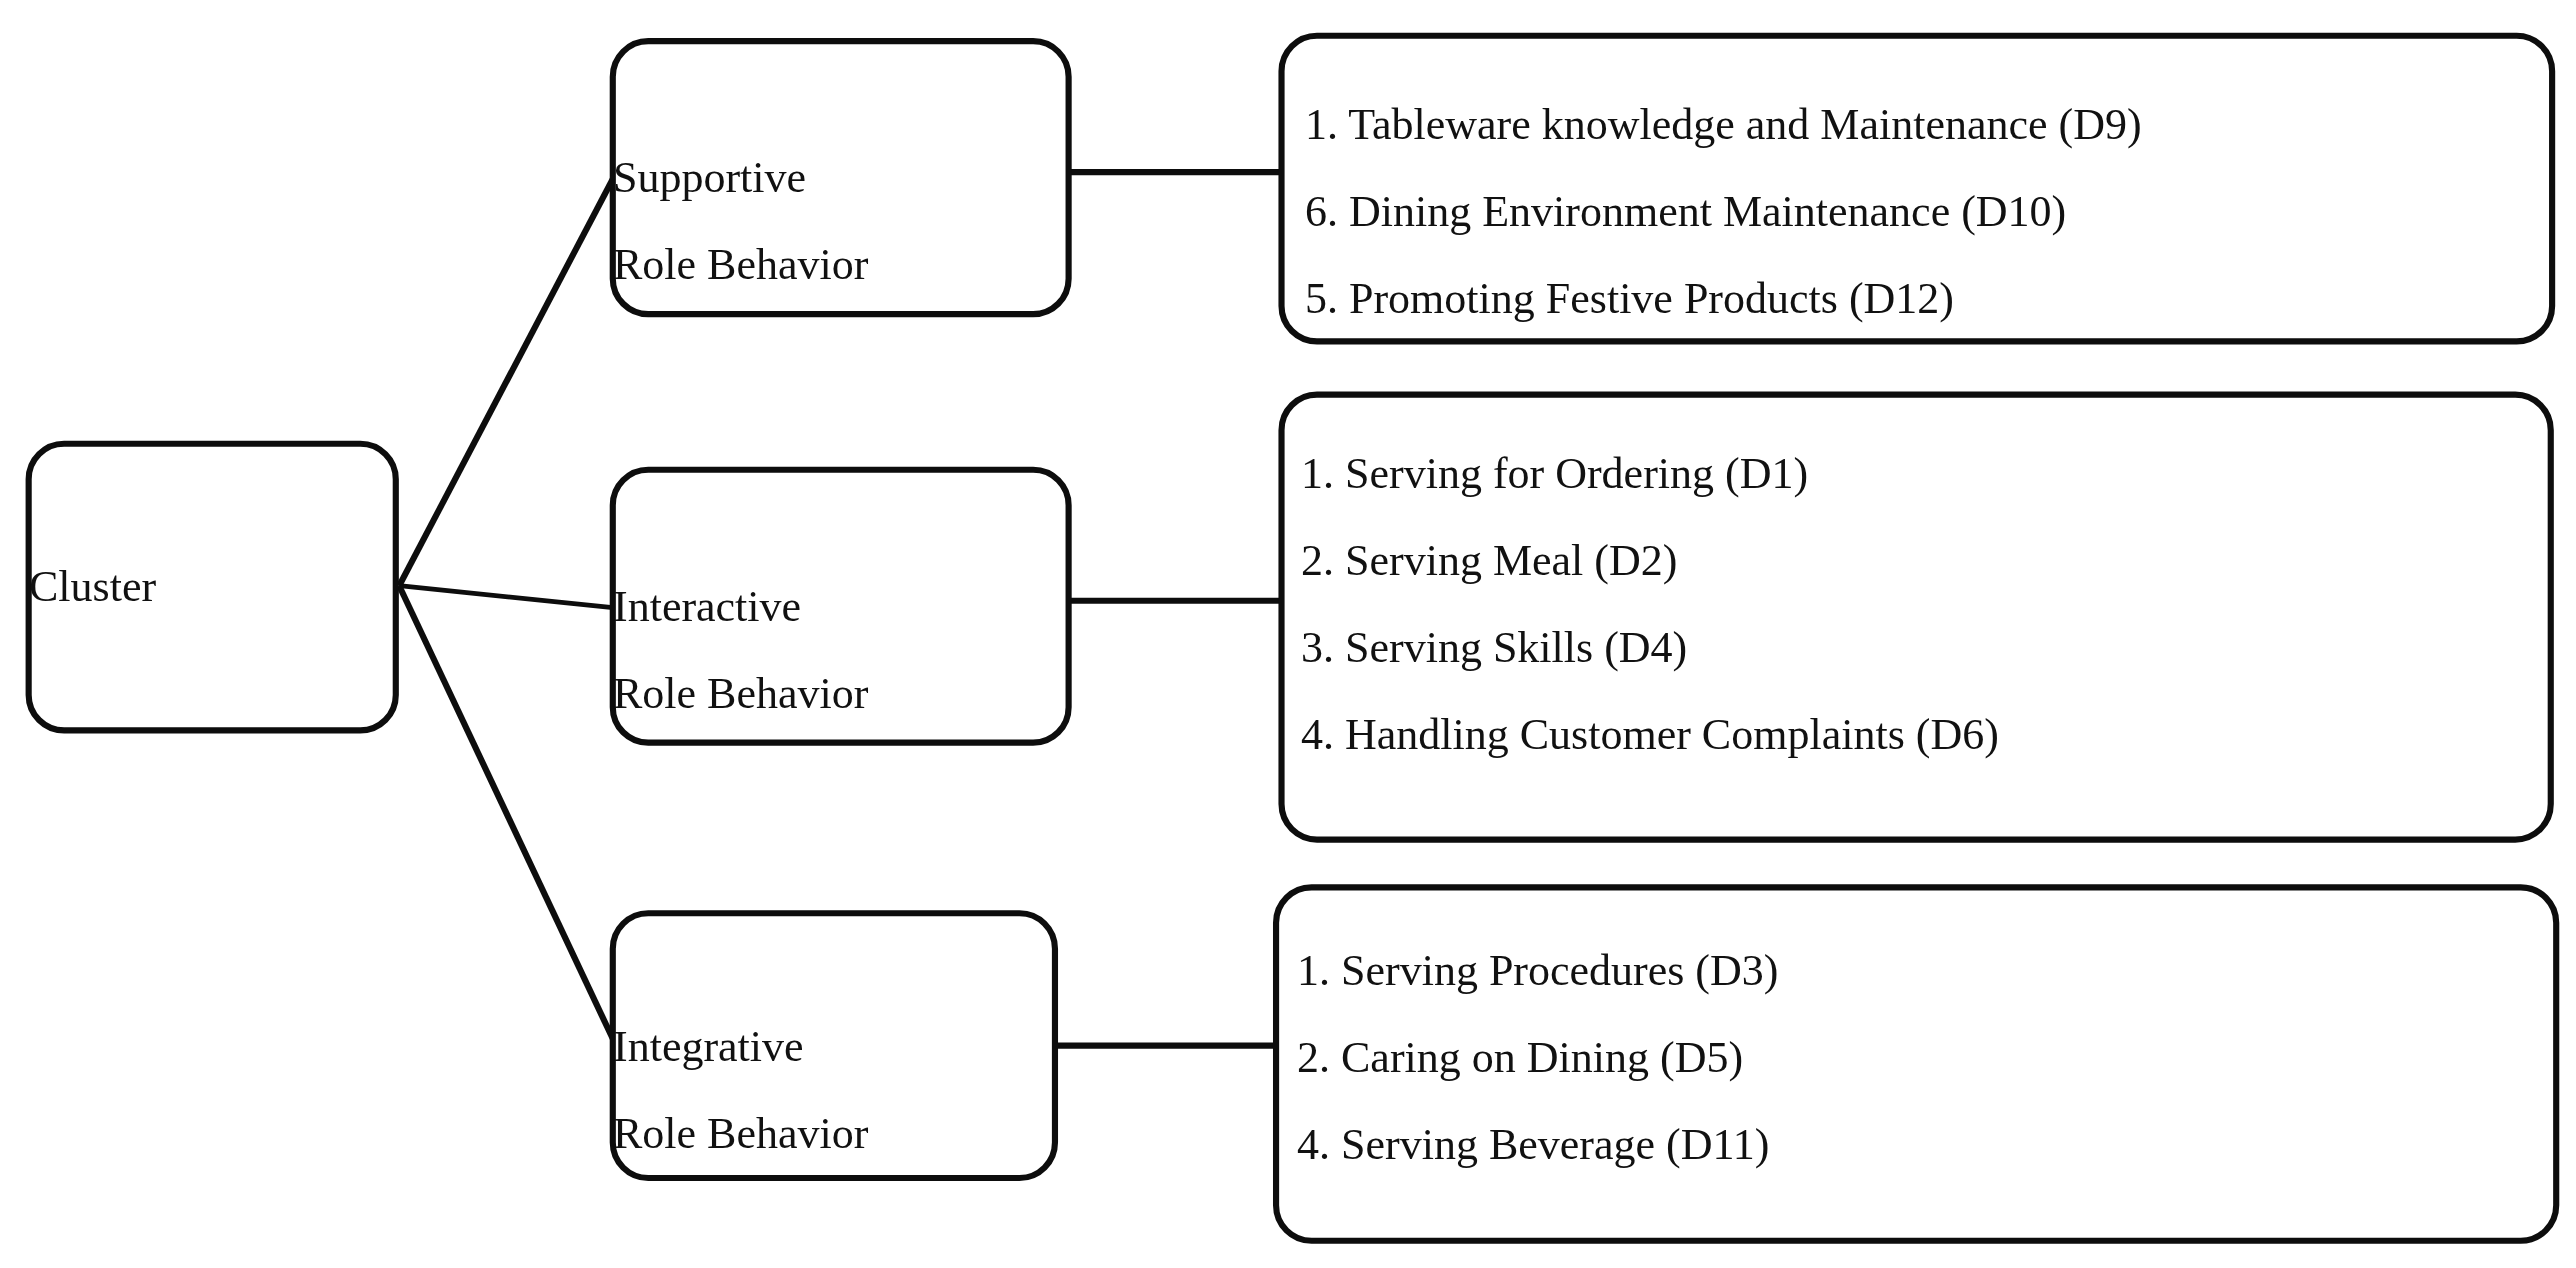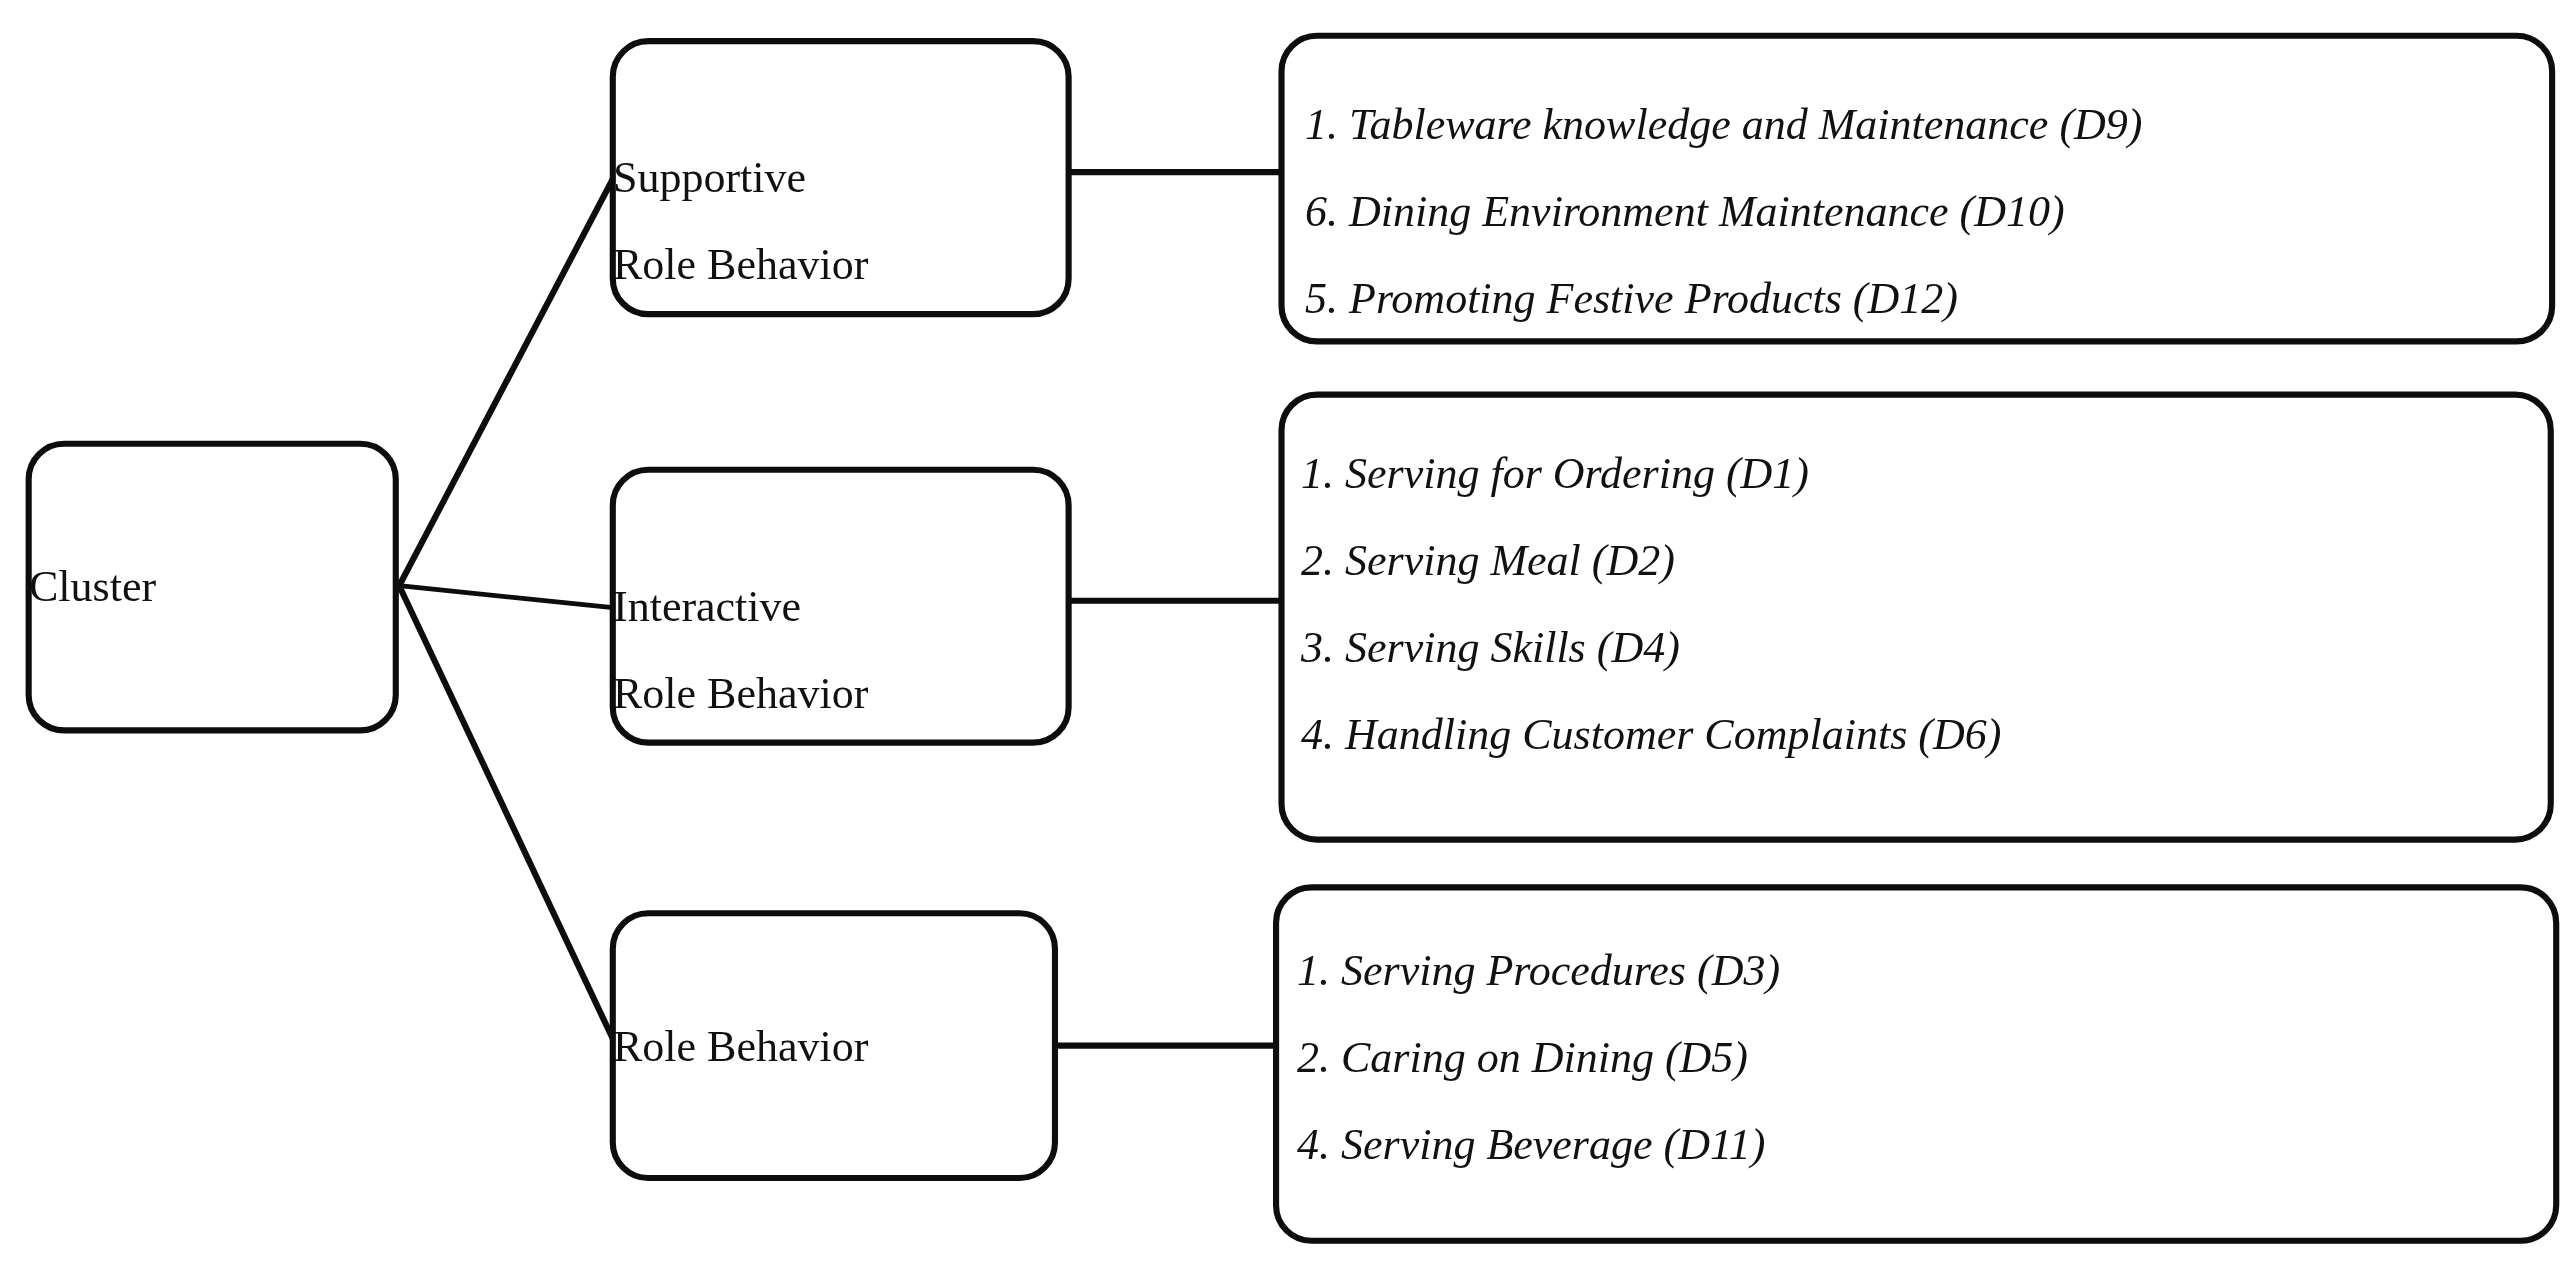--- a/index.html
+++ b/index.html
@@ -53,21 +53,20 @@
     position: absolute;
     color: #111111;
     font-family: "Liberation Serif", "DejaVu Serif", serif;
     font-size: 44px;
     line-height: 87px;
     text-align: left;
     white-space: nowrap;
   }
   .list-text .litem {
     display: block;
-    font-style: italic;
   }
 </style>
 </head>
 <body>
 
 <div id="stage">
 
   <svg id="diagram" viewBox="0 0 3775 1859">
 
     <line class="edge-line" x1="585" y1="858" x2="898" y2="262"></line>
@@ -97,20 +96,21 @@
     <span class="tline">Supportive</span>
     <span class="tline">Role Behavior</span>
   </div>
 
   <div class="node-text" style="left:613px; top:563px; width:456px;">
     <span class="tline">Interactive</span>
     <span class="tline">Role Behavior</span>
   </div>
 
   <div class="node-text" style="left:613px; top:1003px; width:442px;">
+    <span class="tline">Integrative</span>
     <span class="tline">Role Behavior</span>
   </div>
 
   <div class="list-text" style="left:1305px; top:81px; width:1242px;">
     <span class="litem">1. Tableware  knowledge and Maintenance (D9)</span>
     <span class="litem">6. Dining Environment Maintenance (D10)</span>
     <span class="litem">5. Promoting Festive Products (D12)</span>
   </div>
 
   <div class="list-text" style="left:1301px; top:430px; width:1242px;">

